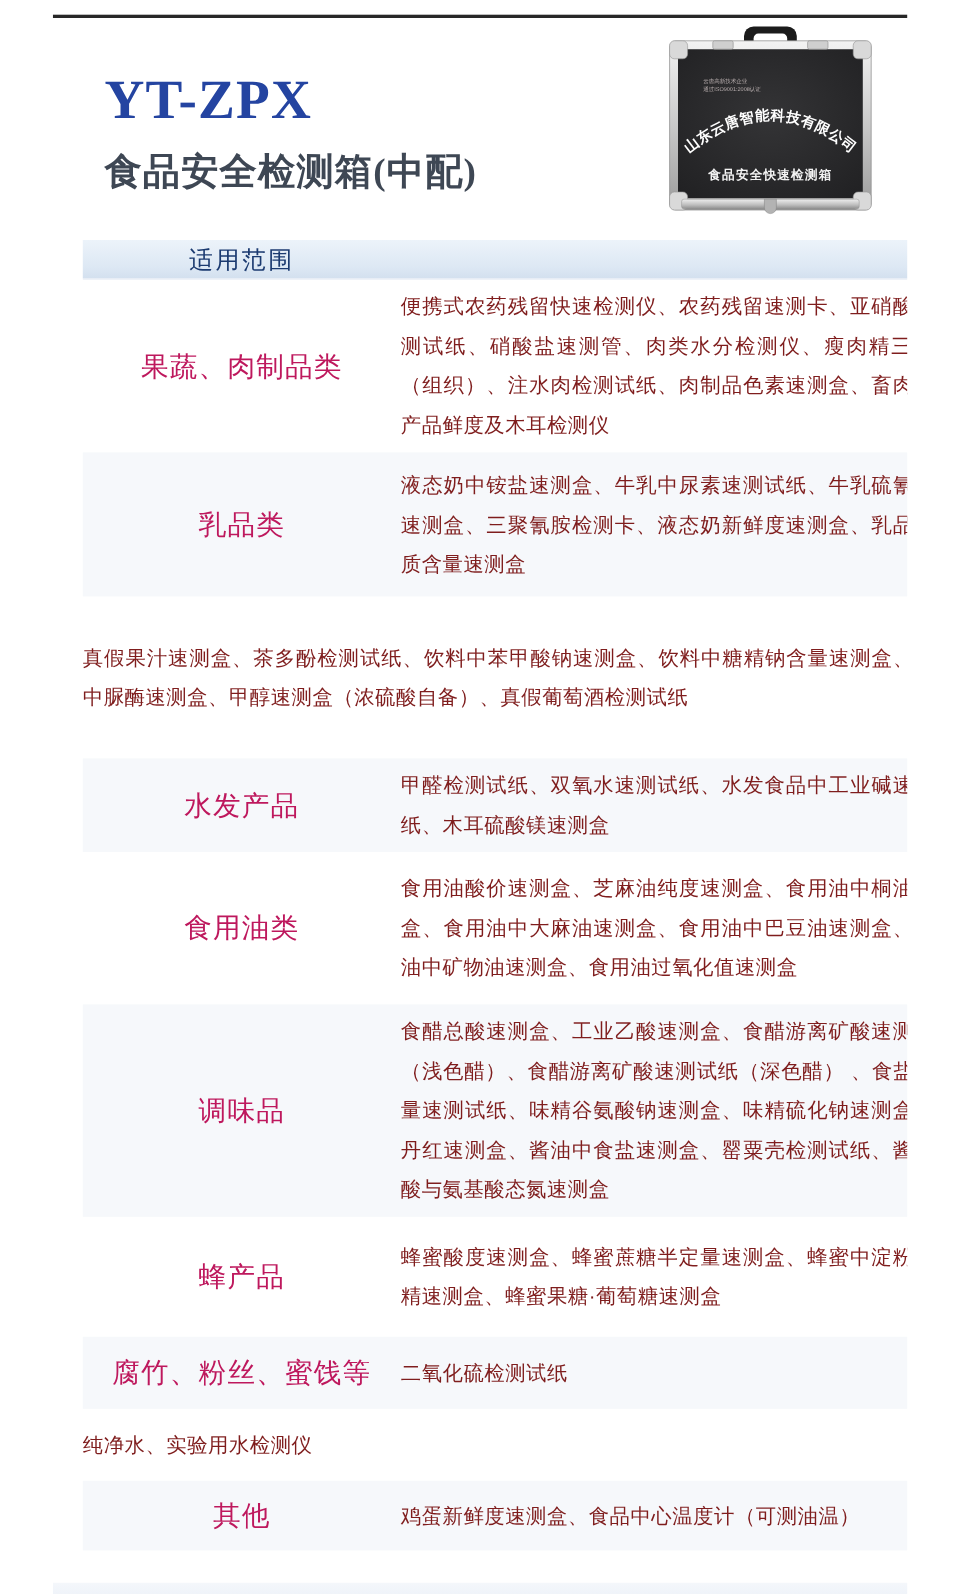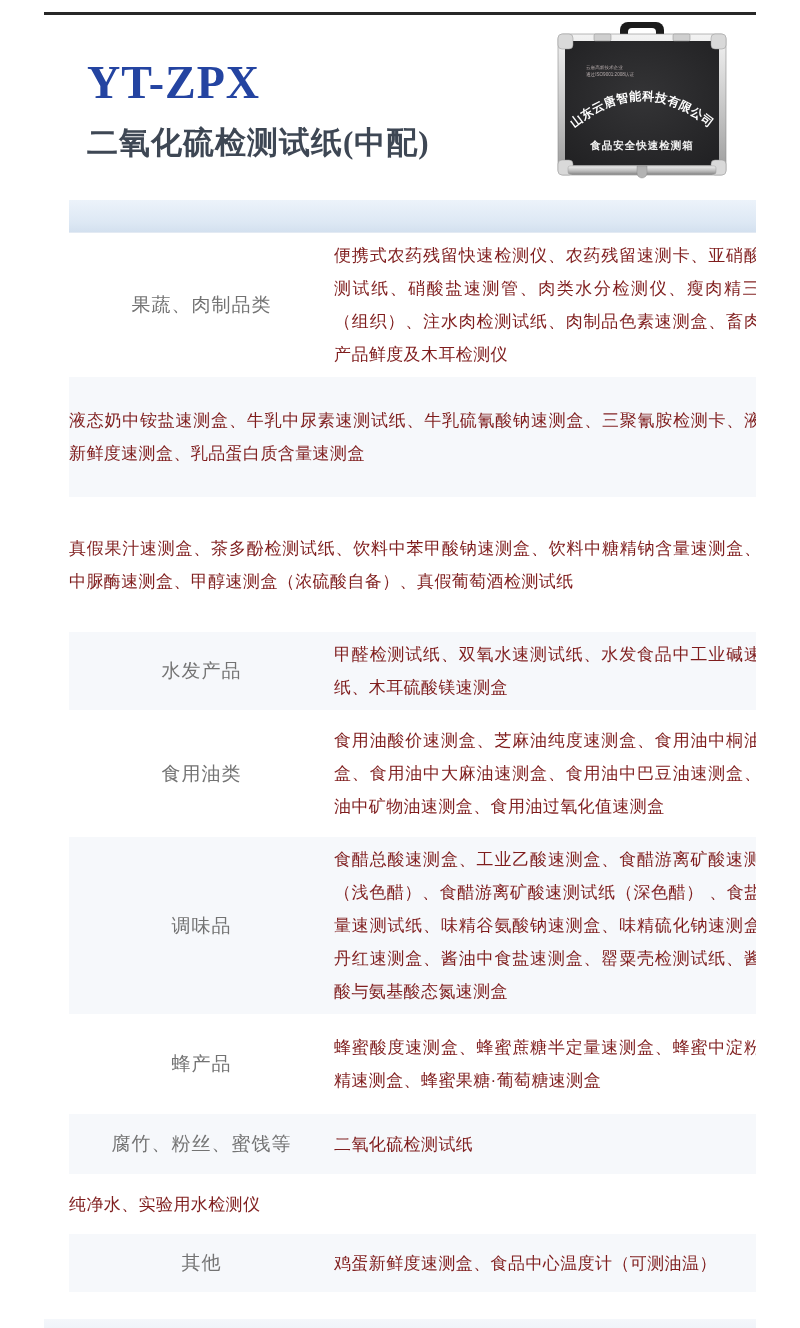--- a/index.html
+++ b/index.html
@@ -35,21 +35,21 @@
   .th { display:flex; align-items:center; justify-content:center;
         font-size:20px; color:#1b3a70; letter-spacing:2px; }
   .th-cat { width:265px; }
   .th-items { flex:1; }
 
   .trow { display:flex; align-items:center; }
   .tbody .trow:nth-child(even) { background:#f6f8fb; }
   .cat {
     width:265px; align-self:stretch;
     display:flex; align-items:center; justify-content:center;
-    font-size:19px; color:#737373; letter-spacing:1px; text-align:left;
+    font-size:23px; color:#be185d; letter-spacing:1px; text-align:left;
     padding:0 8px;
   }
   .items {
     flex:1; font-size:17px; line-height:33px; color:#7f1d1d;
     letter-spacing:0.4px; padding:6px 22px 6px 0; text-align:justify; text-justify:inter-ideograph;
   }
   .h134{min-height:134px} .h120{min-height:120px} .h64{min-height:64px}
   .h135{min-height:135px} .h74{min-height:74px}  .h127{min-height:127px}
   .h160{min-height:160px} .h100{min-height:100px} .h60{min-height:60px}
   .h58{min-height:58px}
@@ -60,21 +60,21 @@
   }
 </style>
 </head>
 <body>
 
 <div class="page">
   <div class="topbar"></div>
 
   <div class="hd">
     <div class="model">YT-ZPX</div>
-    <div class="subtitle">二氧化硫检测试纸(中配)</div>
+    <div class="subtitle">食品安全检测箱(中配)</div>
 
     <div class="casewrap">
       <svg width="172" height="162" viewBox="0 0 172 162" xmlns="http://www.w3.org/2000/svg">
         <defs>
           <linearGradient id="alum" x1="0" y1="0" x2="0" y2="1">
             <stop offset="0" stop-color="#f3f3f3"></stop>
               <stop offset="0.5" stop-color="#c9c9c9"></stop>
               <stop offset="1" stop-color="#9b9b9b"></stop>
           </linearGradient>
           <linearGradient id="rail" x1="0" y1="0" x2="0" y2="1">
@@ -116,28 +116,30 @@
           <textPath href="#arc" startOffset="50%" text-anchor="middle">山东云唐智能科技有限公司</textPath>
         </text>
 
         <text x="86" y="129" text-anchor="middle" font-size="10.5" font-weight="bold" fill="#f4f4f4" font-family="Liberation Serif, serif" letter-spacing="1">食品安全快速检测箱</text>
       </svg>
     </div>
   </div>
 
   <div class="tbl">
     <div class="thead">
+      <div class="th th-cat">适用范围</div>
     </div>
 
     <div class="tbody">
       <div class="trow h134">
         <div class="cat">果蔬、肉制品类</div>
         <div class="items">便携式农药残留快速检测仪、农药残留速测卡、亚硝酸盐速测试纸、硝酸盐速测管、肉类水分检测仪、瘦肉精三联卡（组织）、注水肉检测试纸、肉制品色素速测盒、畜肉和水产品鲜度及木耳检测仪</div>
       </div>
       <div class="trow h120">
+        <div class="cat">乳品类</div>
         <div class="items">液态奶中铵盐速测盒、牛乳中尿素速测试纸、牛乳硫氰酸钠速测盒、三聚氰胺检测卡、液态奶新鲜度速测盒、乳品蛋白质含量速测盒</div>
       </div>
       <div class="trow h135">
         <div class="items">真假果汁速测盒、茶多酚检测试纸、饮料中苯甲酸钠速测盒、饮料中糖精钠含量速测盒、饮料中脲酶速测盒、甲醇速测盒（浓硫酸自备）、真假葡萄酒检测试纸</div>
       </div>
       <div class="trow h74">
         <div class="cat">水发产品</div>
         <div class="items">甲醛检测试纸、双氧水速测试纸、水发食品中工业碱速测试纸、木耳硫酸镁速测盒</div>
       </div>
       <div class="trow h127">

